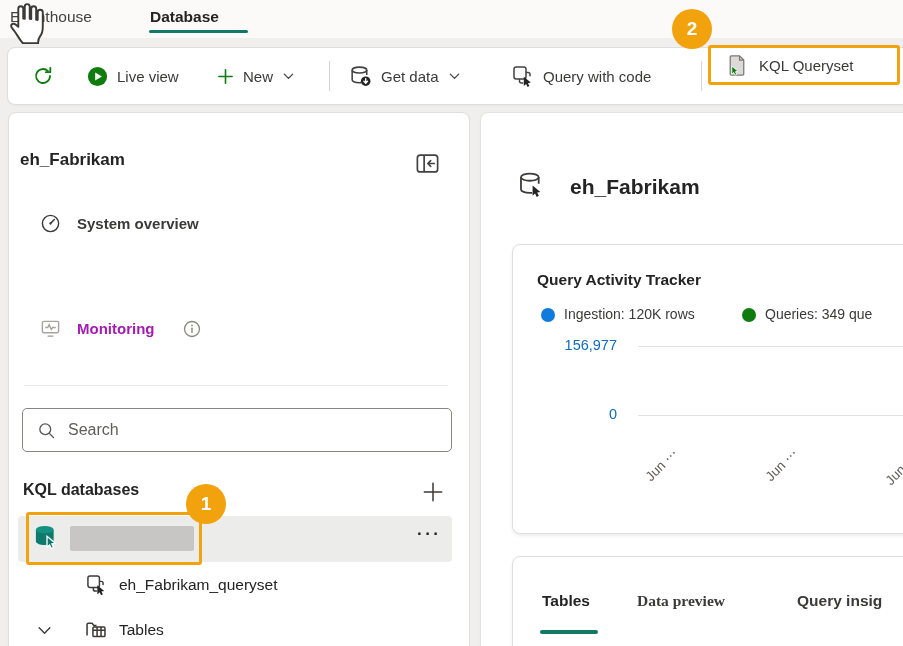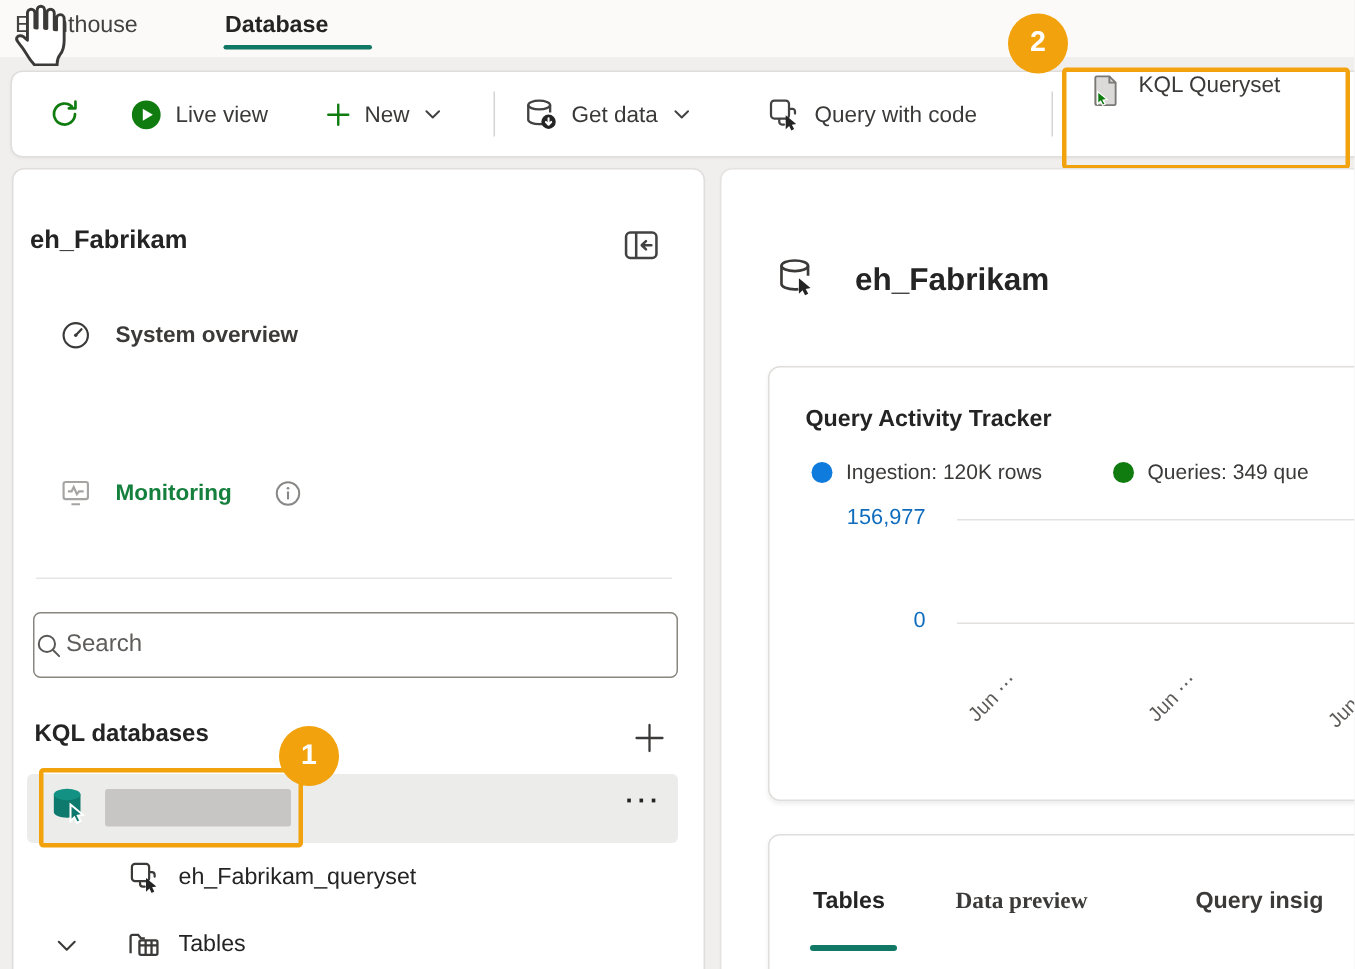--- a/index.html
+++ b/index.html
@@ -19,44 +19,44 @@
   
   .toolbar{
     position:absolute;left:7px;top:47px;width:910px;height:56px;
     background:#fff;border:1px solid #e0dedc;border-radius:8px;
     box-shadow:0 1px 2px rgba(0,0,0,.04);
   }
   .tbtn{position:absolute;display:flex;align-items:center;gap:8px;height:38px;top:9px;cursor:pointer;}
   .tbtn .lbl{font-size:15px;color:#3b3a39;white-space:nowrap;}
   .tb-divider{position:absolute;top:13px;width:1px;height:30px;background:#d6d4d2;}
   .kql-box{
-    position:absolute;left:708px;top:45px;width:192px;height:68px;
+    position:absolute;left:708px;top:45px;width:192px;height:40px;
     border:3.5px solid #F2A20C;border-radius:3px;box-sizing:border-box;
-    display:flex;align-items:flex-start;gap:9px;padding-left:14px;background:transparent;cursor:pointer;
+    display:flex;align-items:center;gap:9px;padding-left:14px;background:transparent;cursor:pointer;
   }
   .badge{
     position:absolute;width:40px;height:40px;border-radius:50%;
     background:#F2A20C;color:#fff;font-size:19px;font-weight:700;
     display:flex;align-items:center;justify-content:center;z-index:9;
   }
   
   .sidebar{
     position:absolute;left:8px;top:112px;width:462px;height:560px;
     background:#fff;border:1px solid #e0dedc;border-radius:8px;
     box-shadow:0 1px 2px rgba(0,0,0,.04);box-sizing:border-box;
   }
   .side-title{position:absolute;left:20px;top:150px;font-size:17px;font-weight:700;color:#242424;}
   .navitem{position:absolute;display:flex;align-items:center;gap:16px;cursor:pointer;}
   .navitem .nlbl{font-size:15px;font-weight:700;color:#3b3a39;}
-  .navitem .nlbl.disabled{color:#15803d;}
+  .navitem .nlbl.disabled{color:#a21caf;}
   .side-divider{position:absolute;left:24px;top:385px;width:424px;height:1px;background:#e8e6e4;}
   .searchbox{
     position:absolute;left:22px;top:408px;width:430px;height:44px;box-sizing:border-box;
     border:1px solid #89867f;border-radius:5px;background:#fff;
-    display:flex;align-items:center;
+    display:flex;align-items:center;gap:10px;padding-left:14px;
   }
   .searchbox input{
     border:none;outline:none;font-size:16px;color:#242424;flex:1;background:transparent;
     font-family:"Liberation Sans", sans-serif;
   }
   .searchbox input::placeholder{color:#5f5d5b;opacity:1;}
   .kql-heading{position:absolute;left:23px;top:481px;font-size:16px;font-weight:700;color:#242424;}
   .db-row{
     position:absolute;left:18px;top:516px;width:434px;height:46px;
     background:#ececeb;border-radius:4px;cursor:pointer;

